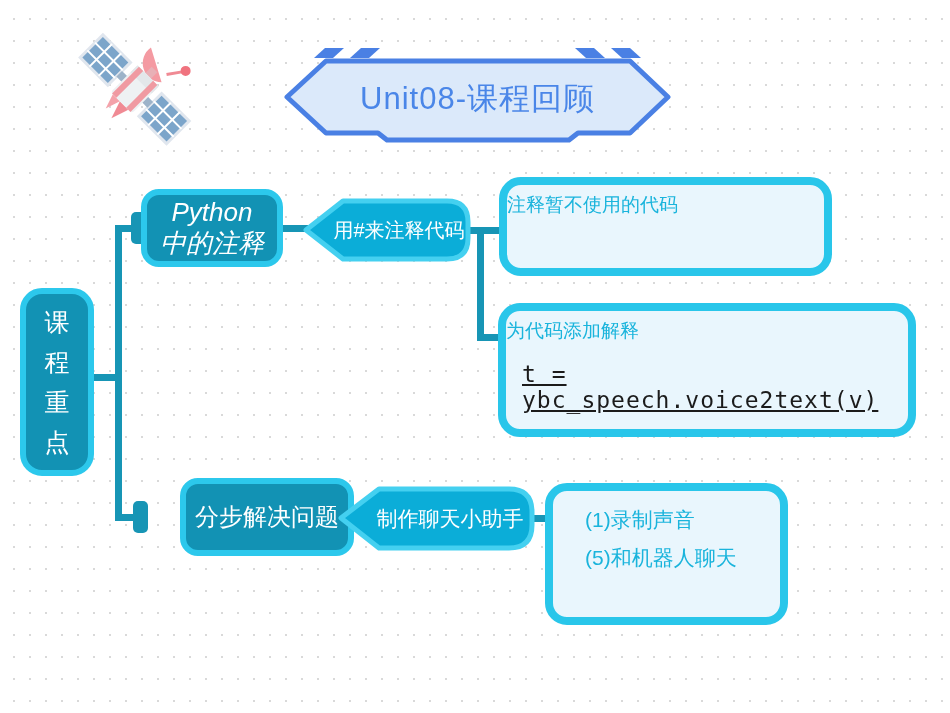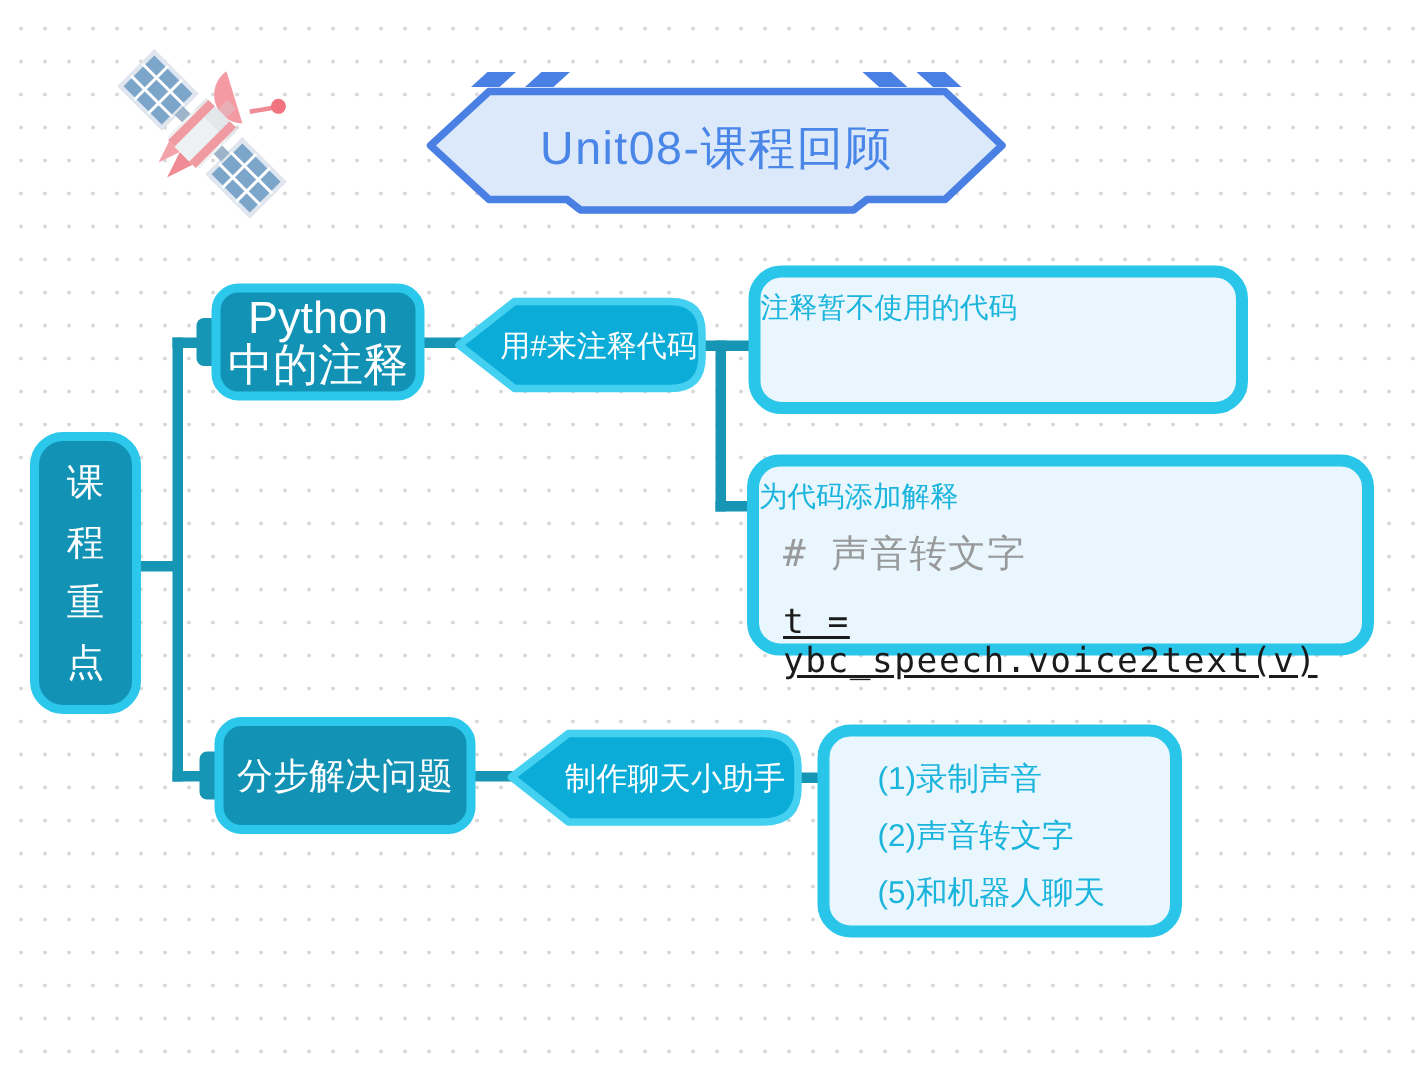--- a/index.html
+++ b/index.html
@@ -29,22 +29,22 @@
     position:absolute;
     background:var(--node-fill);
     border:6px solid var(--node-border);
     border-radius:18px;
     color:#fff;
     display:flex;align-items:center;justify-content:center;
     text-align:center;
     white-space:pre-line;
   }
   .topic.vertical{border-radius:22px;font-size:25px;line-height:40px;}
-  .topic.two-line{font-size:30px;line-height:31px;}
-  .topic.one-line{font-size:24px;}
+  .topic.two-line{font-size:26px;line-height:31px;font-style:italic;}
+  .topic.one-line{font-size:24px;margin-left:37px;}
   
   .hexwrap{position:absolute;}
   .hexwrap svg{display:block;}
   .hexlabel{
     position:absolute;inset:0;
     display:flex;align-items:center;justify-content:center;
     color:#fff;font-size:20px;
   }
   
   .leaf{
@@ -168,34 +168,32 @@
   </svg>
   <div class="hexlabel" style="padding-left:22px;">用#来注释代码</div>
 </div>
 
 <div class="leaf" style="left:499px;top:177px;width:333px;height:99px;">
   <div class="leaf-title">注释暂不使用的代码</div>
 </div>
 
 <div class="leaf" style="left:498px;top:303px;width:418px;height:134px;">
   <div class="leaf-title">为代码添加解释</div>
-  <div class="code-line code-gray"># 声音转文字</div>
   <div class="code-line code-dark">t = ybc_speech.voice2text(v)</div>
 </div>
 
 <div class="topic one-line" style="left:143px;top:478px;width:174px;height:78px;">
   <span>分步解决问题</span>
 </div>
 
 <div class="hexwrap" style="left:337px;top:484px;width:200px;height:69px;">
   <svg width="200" height="69" viewBox="0 0 200 69">
     <path d="M4 34 L42 5 H172 Q195 5 195 28 V41 Q195 64 172 64 H42 Z" fill="var(--hex-fill)" stroke="var(--hex-border)" stroke-width="5" stroke-linejoin="round"></path>
   </svg>
   <div class="hexlabel" style="padding-left:26px;font-size:21px;">制作聊天小助手</div>
 </div>
 
 <div class="leaf" style="left:545px;top:483px;width:243px;height:142px;">
   <div class="leaf-list">
     <div>(1)录制声音</div>
-    <div>(2)声音转文字</div>
     <div>(5)和机器人聊天</div>
   </div>
 </div>
 
 </body></html>

